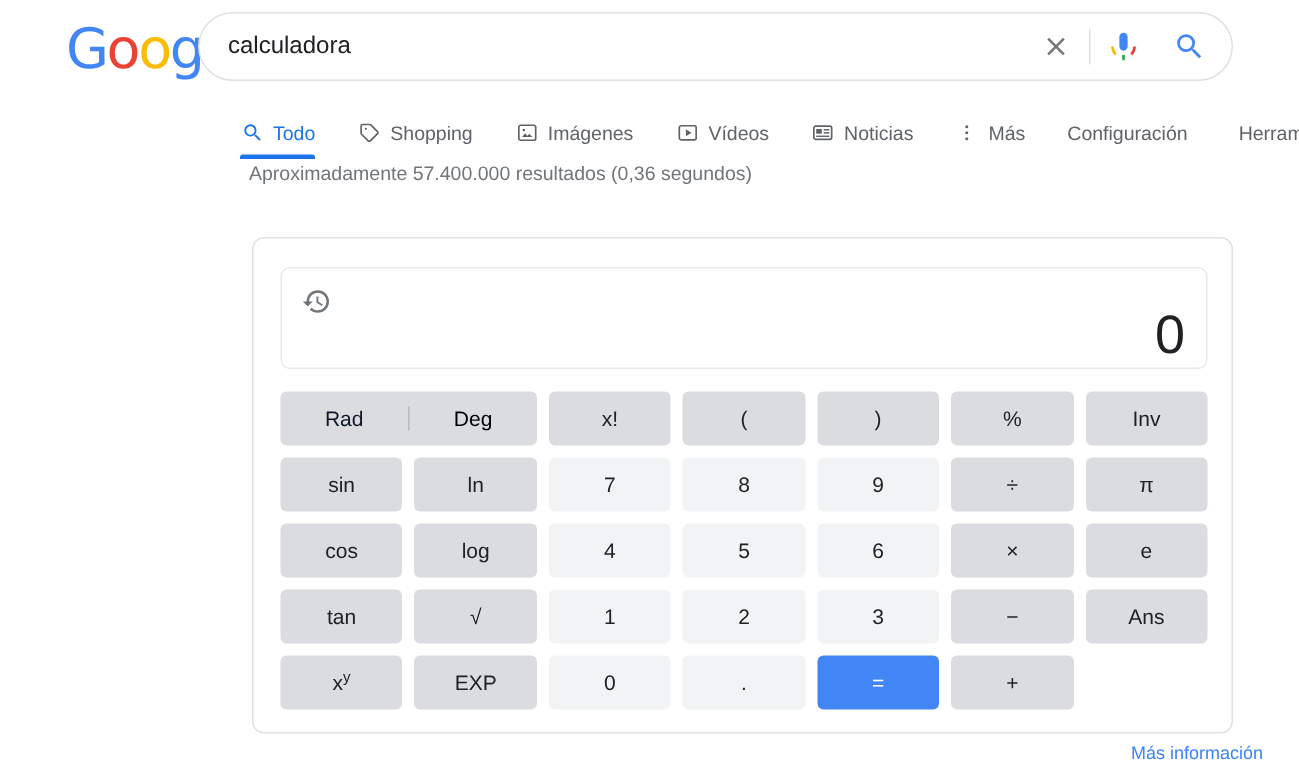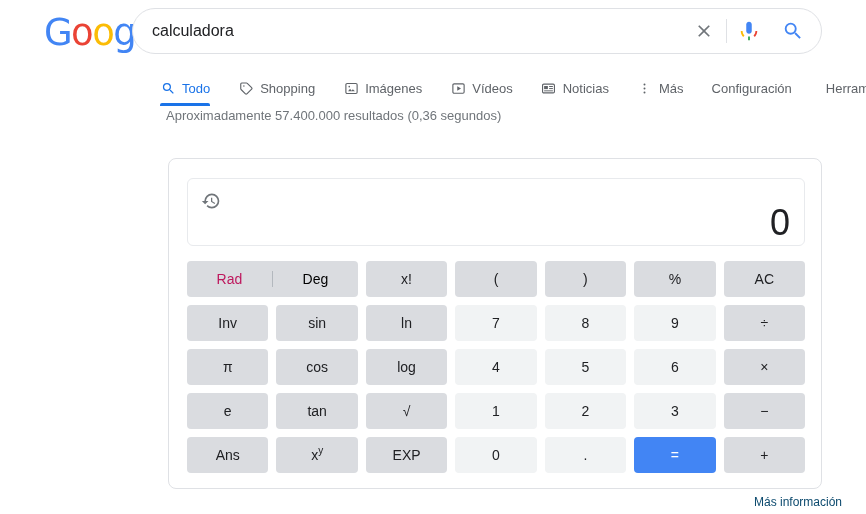--- a/index.html
+++ b/index.html
@@ -172,36 +172,36 @@
     align-items: center;
     justify-content: center;
     width: 100%;
     gap: 0;
   }
   .toggle-inner .t-opt {
     flex: 1;
     text-align: center;
     font-size: 14px;
   }
-  .toggle-inner .t-opt.on { color: #be185d; }
+  .toggle-inner .t-opt.on { color: #0f172a; }
   .toggle-inner .t-opt.off { color: #000000; }
   .toggle-inner .t-sep {
     width: 1px;
     height: 16px;
     background: #9aa0a6;
     opacity: .6;
     flex: 0 0 auto;
   }
 
   
   .more-info {
     position: absolute;
     right: 24px; top: 495px;
     font-size: 12px;
-    color: #0c4a6e;
+    color: #3b82f6;
     cursor: pointer;
     margin-left: 44px;
   }
 </style>
 </head>
 <body>
 
 <div class="header">
 
   <div class="logo" id="logo"><span style="color: rgb(66, 133, 244);">G</span><span style="color: rgb(234, 67, 53);">o</span><span style="color: rgb(251, 188, 5);">o</span><span style="color: rgb(66, 133, 244);">g</span><span style="color: rgb(52, 168, 83);">l</span><span style="color: rgb(234, 67, 53);">e</span></div>
@@ -324,23 +324,20 @@
       <button class="key ">
         <span>(</span>
       </button>
       <button class="key ">
         <span>)</span>
       </button>
       <button class="key ">
         <span>%</span>
       </button>
       <button class="key ">
-        <span>AC</span>
-      </button>
-      <button class="key ">
         <span>Inv</span>
       </button>
       <button class="key ">
         <span>sin</span>
       </button>
       <button class="key ">
         <span>ln</span>
       </button>
       <button class="key num">
         <span>7</span>

